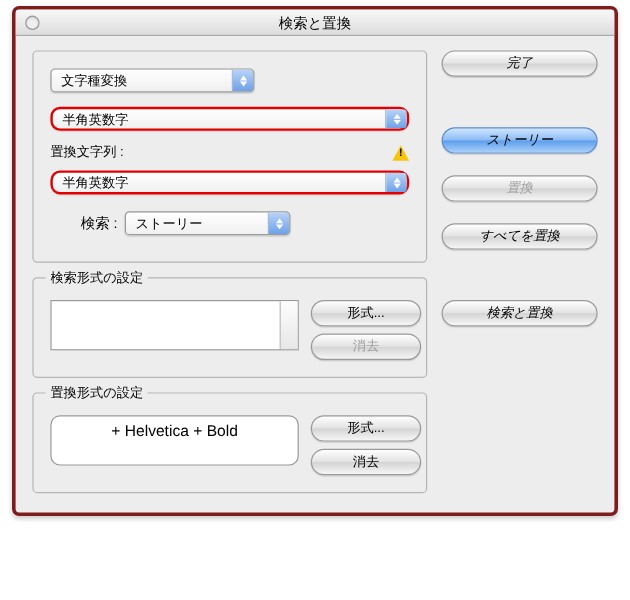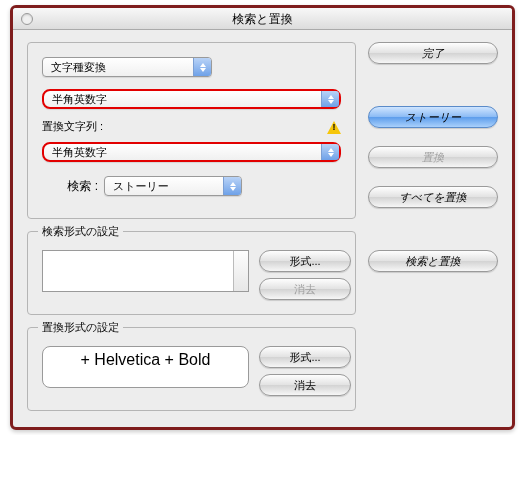--- a/index.html
+++ b/index.html
@@ -19,21 +19,21 @@
 .select .arrows::before, .select .arrows::after { content: ""; width: 0; height: 0; border-left: 3px solid transparent; border-right: 3px solid transparent; }
 .select .arrows::before { border-bottom: 4px solid #fff; }
 .select .arrows::after { border-top: 4px solid #fff; }
 .hl-red { border: 2px solid #e20000; border-radius: 8px; text-align: center; }
 .aqua-btn { height: 22px; border: 1px solid #9a9a9a; border-radius: 11px; background: linear-gradient(#fefefe,#e3e3e3 48%,#d4d4d4 52%,#f6f6f6); font-size: 11px; color: #000; text-align: center; line-height: 20px; box-shadow: 0 1px 1px rgba(0,0,0,0.15); cursor: default; }
 .aqua-btn.primary { background: linear-gradient(#cfe5ff,#8dbcf5 48%,#5e9eec 52%,#a9d0fb); border-color: #5a8bc9; color: #000; }
 .aqua-btn.disabled { color: #9e9e9e; }
 .fieldset { border: 1px solid #b5b5b5; border-radius: 4px; padding: 18px 4px 14px 14px; position: relative; }
 .fieldset .legend { position: absolute; top: -8px; left: 10px; background: #ededed; padding: 0 4px; font-size: 11px; }
 .fieldset-row { display: flex; gap: 10px; align-items: flex-start; }
-.textbox { flex: 1; height: 42px; background: #fff; border: 1px solid #9a9a9a; font-size: 16px; padding: 4px 6px; color: #000; overflow: hidden; }
+.textbox { flex: 1; height: 42px; background: #fff; border: 1px solid #9a9a9a; font-size: 13px; padding: 4px 6px; color: #000; overflow: hidden; }
 .textbox.scroll { position: relative; padding-right: 16px; }
 .textbox.scroll::after { content: ""; position: absolute; right: 0; top: 0; bottom: 0; width: 14px; background: linear-gradient(#fdfdfd,#e7e7e7); border-left: 1px solid #bbb; }
 .mini-btn-col { display: flex; flex-direction: column; gap: 6px; width: 92px; }
 .warn { width: 14px; height: 14px; position: relative; display: inline-block; }
 .warn::before { content: ""; position: absolute; left: 0; top: 0; width: 0; height: 0; border-left: 7px solid transparent; border-right: 7px solid transparent; border-bottom: 13px solid #f6c60a; }
 .warn::after { content: "!"; position: absolute; left: 0; right: 0; top: 1px; text-align: center; font-size: 9px; font-weight: bold; color: #000; }
 </style>
 </head>
 <body>
 

